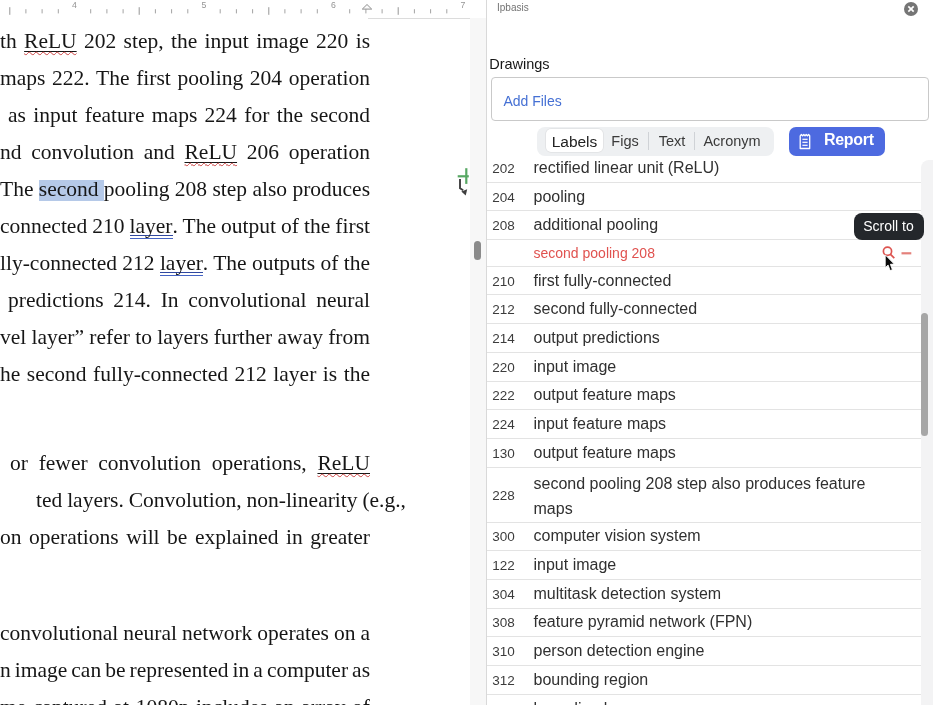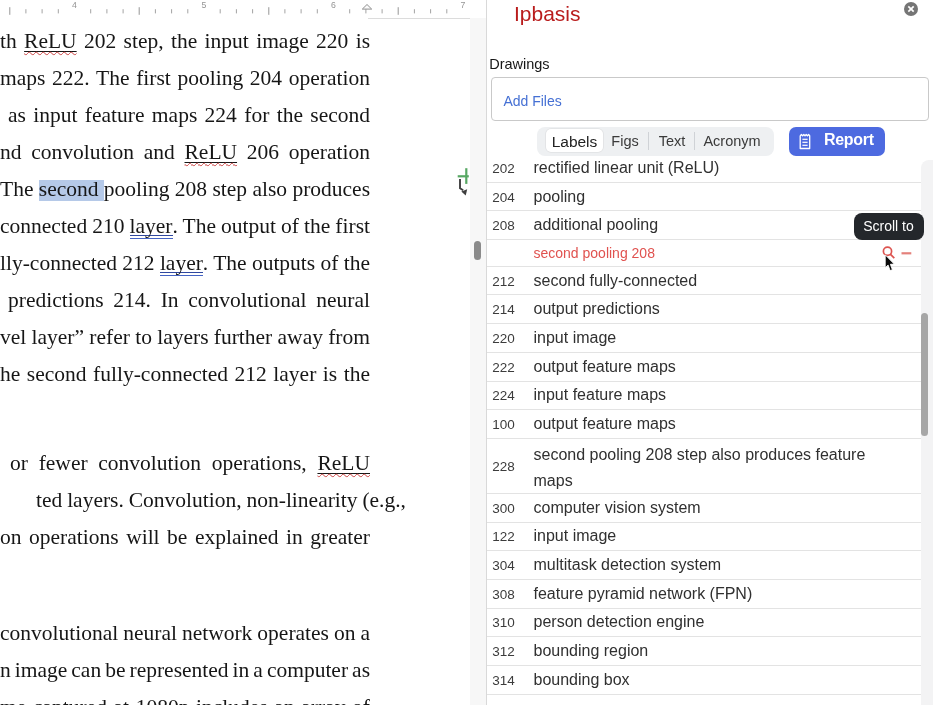--- a/index.html
+++ b/index.html
@@ -18,21 +18,21 @@
   .ln{width:370px;text-align:left;white-space:nowrap;box-sizing:border-box;}
   .hl{background:linear-gradient(180deg, rgba(0,0,0,0) 3px, #b5c9e8 3px);}
   .usp{text-decoration:underline;text-decoration-thickness:1px;text-underline-offset:2.5px;}
   .wavy{text-decoration:underline wavy #cc4343;text-decoration-thickness:0.9px;text-underline-offset:3.2px;}
   .lay{display:inline-block;line-height:37px;
        background:linear-gradient(#30489f,#30489f) 0 27.9px/100% 1.4px no-repeat,
                   linear-gradient(#4463c4,#4463c4) 0 30.6px/100% 1.4px no-repeat;}
   
   #panel{position:absolute;left:487px;top:0;width:446px;height:705px;background:#fff;}
   #phead{position:absolute;left:0;top:0;width:446px;height:22px;background:#fff;}
-  #ptitle{position:absolute;left:27px;top:2px;font-size:21px;color:#b91c1c;}
+  #ptitle{position:absolute;left:10px;top:2px;font-size:10px;color:#737373;}
   #pclose{position:absolute;left:417px;top:1.5px;width:14px;height:14px;border-radius:50%;background:#757575;}
   #blackbar{position:absolute;left:0;top:22px;width:446px;height:28px;background:#040404;overflow:hidden;}
   .rbtn{position:absolute;top:1.5px;height:23px;width:25.5px;border:1.6px solid #e25a56;border-radius:5px;background:#000;}
   #grad{position:absolute;left:344px;top:5px;font-size:15px;font-weight:bold;letter-spacing:0.8px;
         background:linear-gradient(90deg,#ee4f44 0%,#eda03c 45%,#dce83e 100%);
         -webkit-background-clip:text;background-clip:text;color:transparent;}
   #drawings{position:absolute;left:2.2px;top:56px;font-size:14.5px;color:#161616;}
   #addbox{position:absolute;left:3.8px;top:77px;width:436.4px;height:41.5px;border:1px solid #c9c9c9;border-radius:4px;background:#fff;}
   #addfiles{position:absolute;left:16.4px;top:92.5px;font-size:14px;color:#4570d4;}
   #tabs{position:absolute;left:49.5px;top:126.5px;width:237.5px;height:29.5px;background:#eef0f2;border-radius:8px;}
@@ -168,41 +168,45 @@
         <span class="lab">second pooling 208</span>
       <svg class="abs" style="left:395px;top:6px;" width="20" height="16" viewBox="0 0 20 16">
         <circle cx="5.5" cy="5.3" r="4.1" fill="none" stroke="#dd5450" stroke-width="1.7"></circle>
         <line x1="8.5" y1="8.3" x2="12.3" y2="12.2" stroke="#dd5450" stroke-width="1.7"></line>
       </svg>
       <svg class="abs" style="left:414px;top:12.3px;" width="11" height="3" viewBox="0 0 11 3">
         <line x1="0.5" y1="1.3" x2="10.3" y2="1.3" stroke="#e4817b" stroke-width="2.2"></line>
       </svg>
     </div>
     <div class="row">
+        <span class="num">210</span>
+        <span class="lab">first fully-connected</span>
+      </div>
+    <div class="row">
         <span class="num">212</span>
         <span class="lab">second fully-connected</span>
       </div>
     <div class="row">
         <span class="num">214</span>
         <span class="lab">output predictions</span>
       </div>
     <div class="row">
         <span class="num">220</span>
         <span class="lab">input image</span>
       </div>
     <div class="row">
         <span class="num">222</span>
         <span class="lab">output feature maps</span>
       </div>
     <div class="row">
         <span class="num">224</span>
         <span class="lab">input feature maps</span>
       </div>
     <div class="row">
-        <span class="num">100</span>
+        <span class="num">130</span>
         <span class="lab">output feature maps</span>
       </div>
     <div class="row bigrow">
         <span class="num" style="top:27px;">228</span>
         <span class="lab">second pooling 208 step also produces feature maps</span>
       </div>
     <div class="row">
         <span class="num">300</span>
         <span class="lab">computer vision system</span>
       </div>

